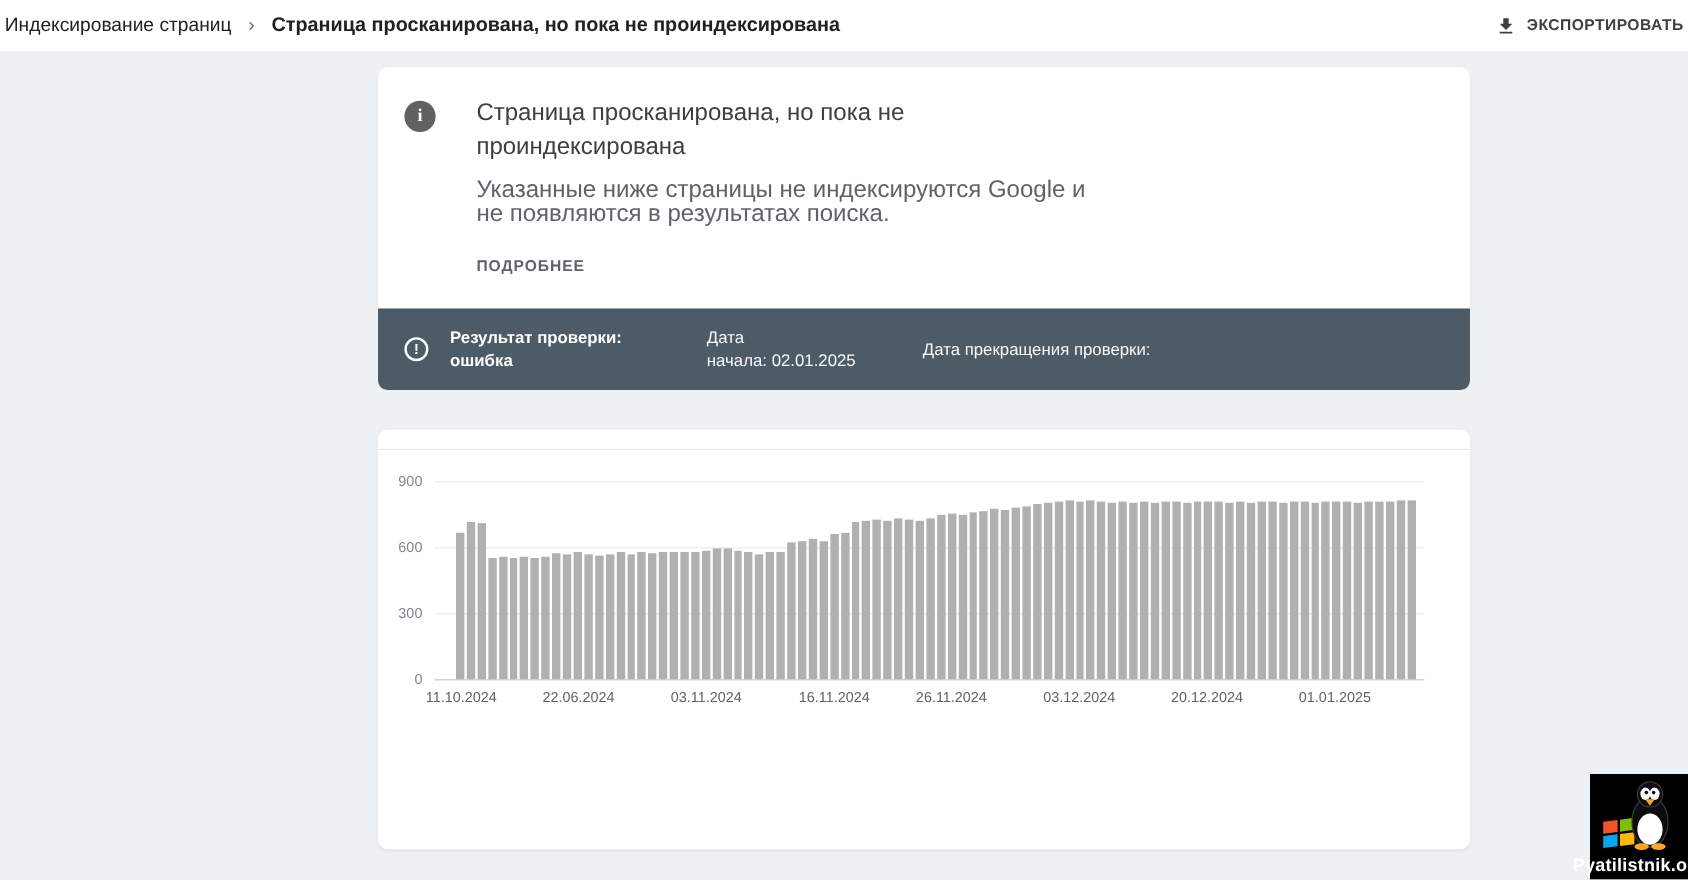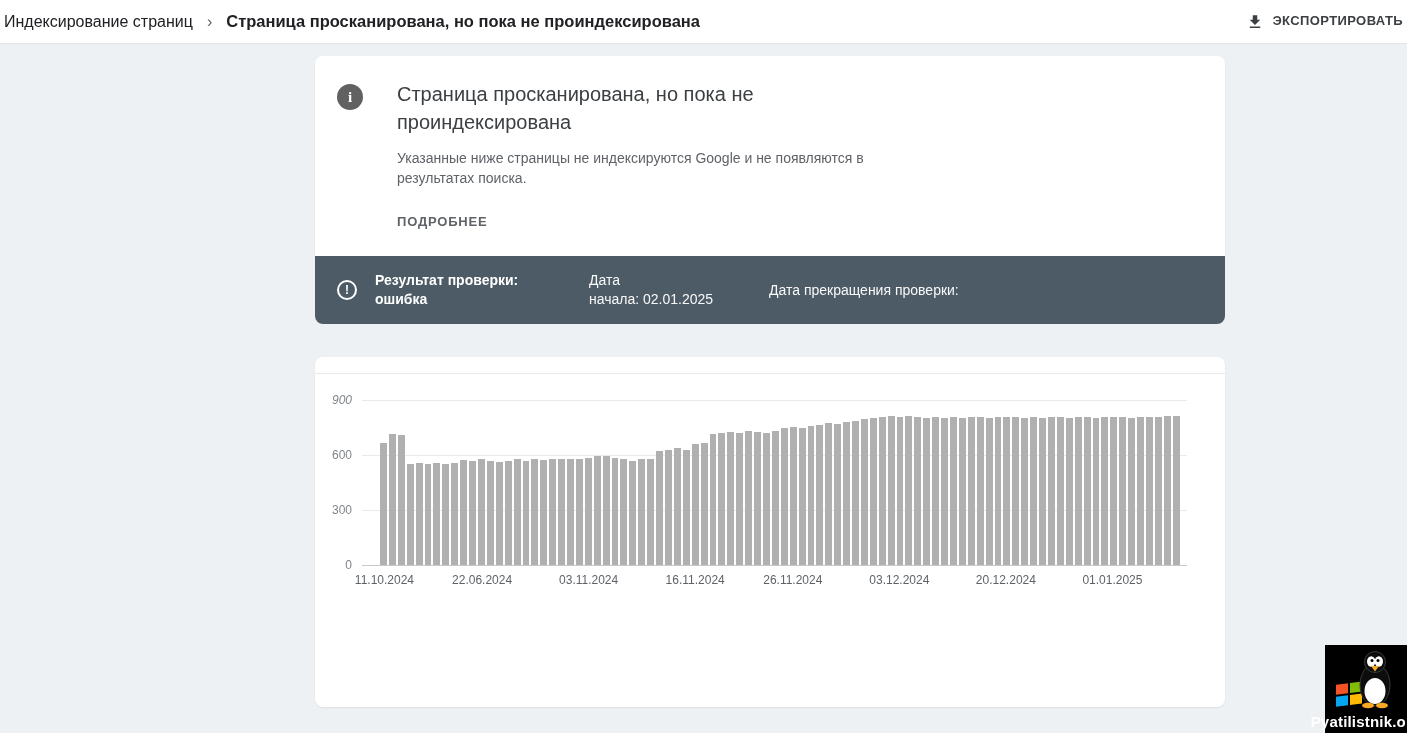--- a/index.html
+++ b/index.html
@@ -48,21 +48,21 @@
     font-size:15px; font-weight:700; font-family:"Liberation Serif",serif;
     display:flex; align-items:center; justify-content:center;
     flex:0 0 26px; margin-top:4px;
   }
   .info-text { margin-left:34px; }
   .info-title {
     font-size:20px; font-weight:400; line-height:28px;
     color:#3c4043; max-width:430px;
   }
   .info-desc {
-    margin-top:12px; font-size:14px; line-height:20px;
+    margin-top:12px; font-size:20px; line-height:20px;
     color:#5f6368; max-width:515px;
   }
   .learn-more {
     display:inline-block; margin-top:26px;
     font-size:13px; font-weight:700; letter-spacing:0.8px;
     color:#5f6368; cursor:pointer; text-decoration:none;
   }
 
   
   .validation-bar {
@@ -178,21 +178,21 @@
     </section>
 
     <section class="col chart-card">
       <div class="divider"></div>
 
       <div class="chart">
         <div class="y-axis" id="y-labels">
             <div class="y-label" style="top: 100%;">0</div>
             <div class="y-label" style="top: 66.6667%;">300</div>
             <div class="y-label" style="top: 33.3333%;">600</div>
-            <div class="y-label" style="top: 0%; font-style: italic;">900</div>
+            <div class="y-label" style="top: 0%;">900</div>
           </div>
         <div class="plot-wrap">
           <div class="plot" id="plot-area">
             <div id="gridlines">
                 <div class="gridline axis-line" style="top: 100%;"></div>
                 <div class="gridline" style="top: 66.6667%;"></div>
                 <div class="gridline" style="top: 33.3333%;"></div>
                 <div class="gridline" style="top: 0%;"></div>
               </div>
             <div class="bars" id="plot-bars">

